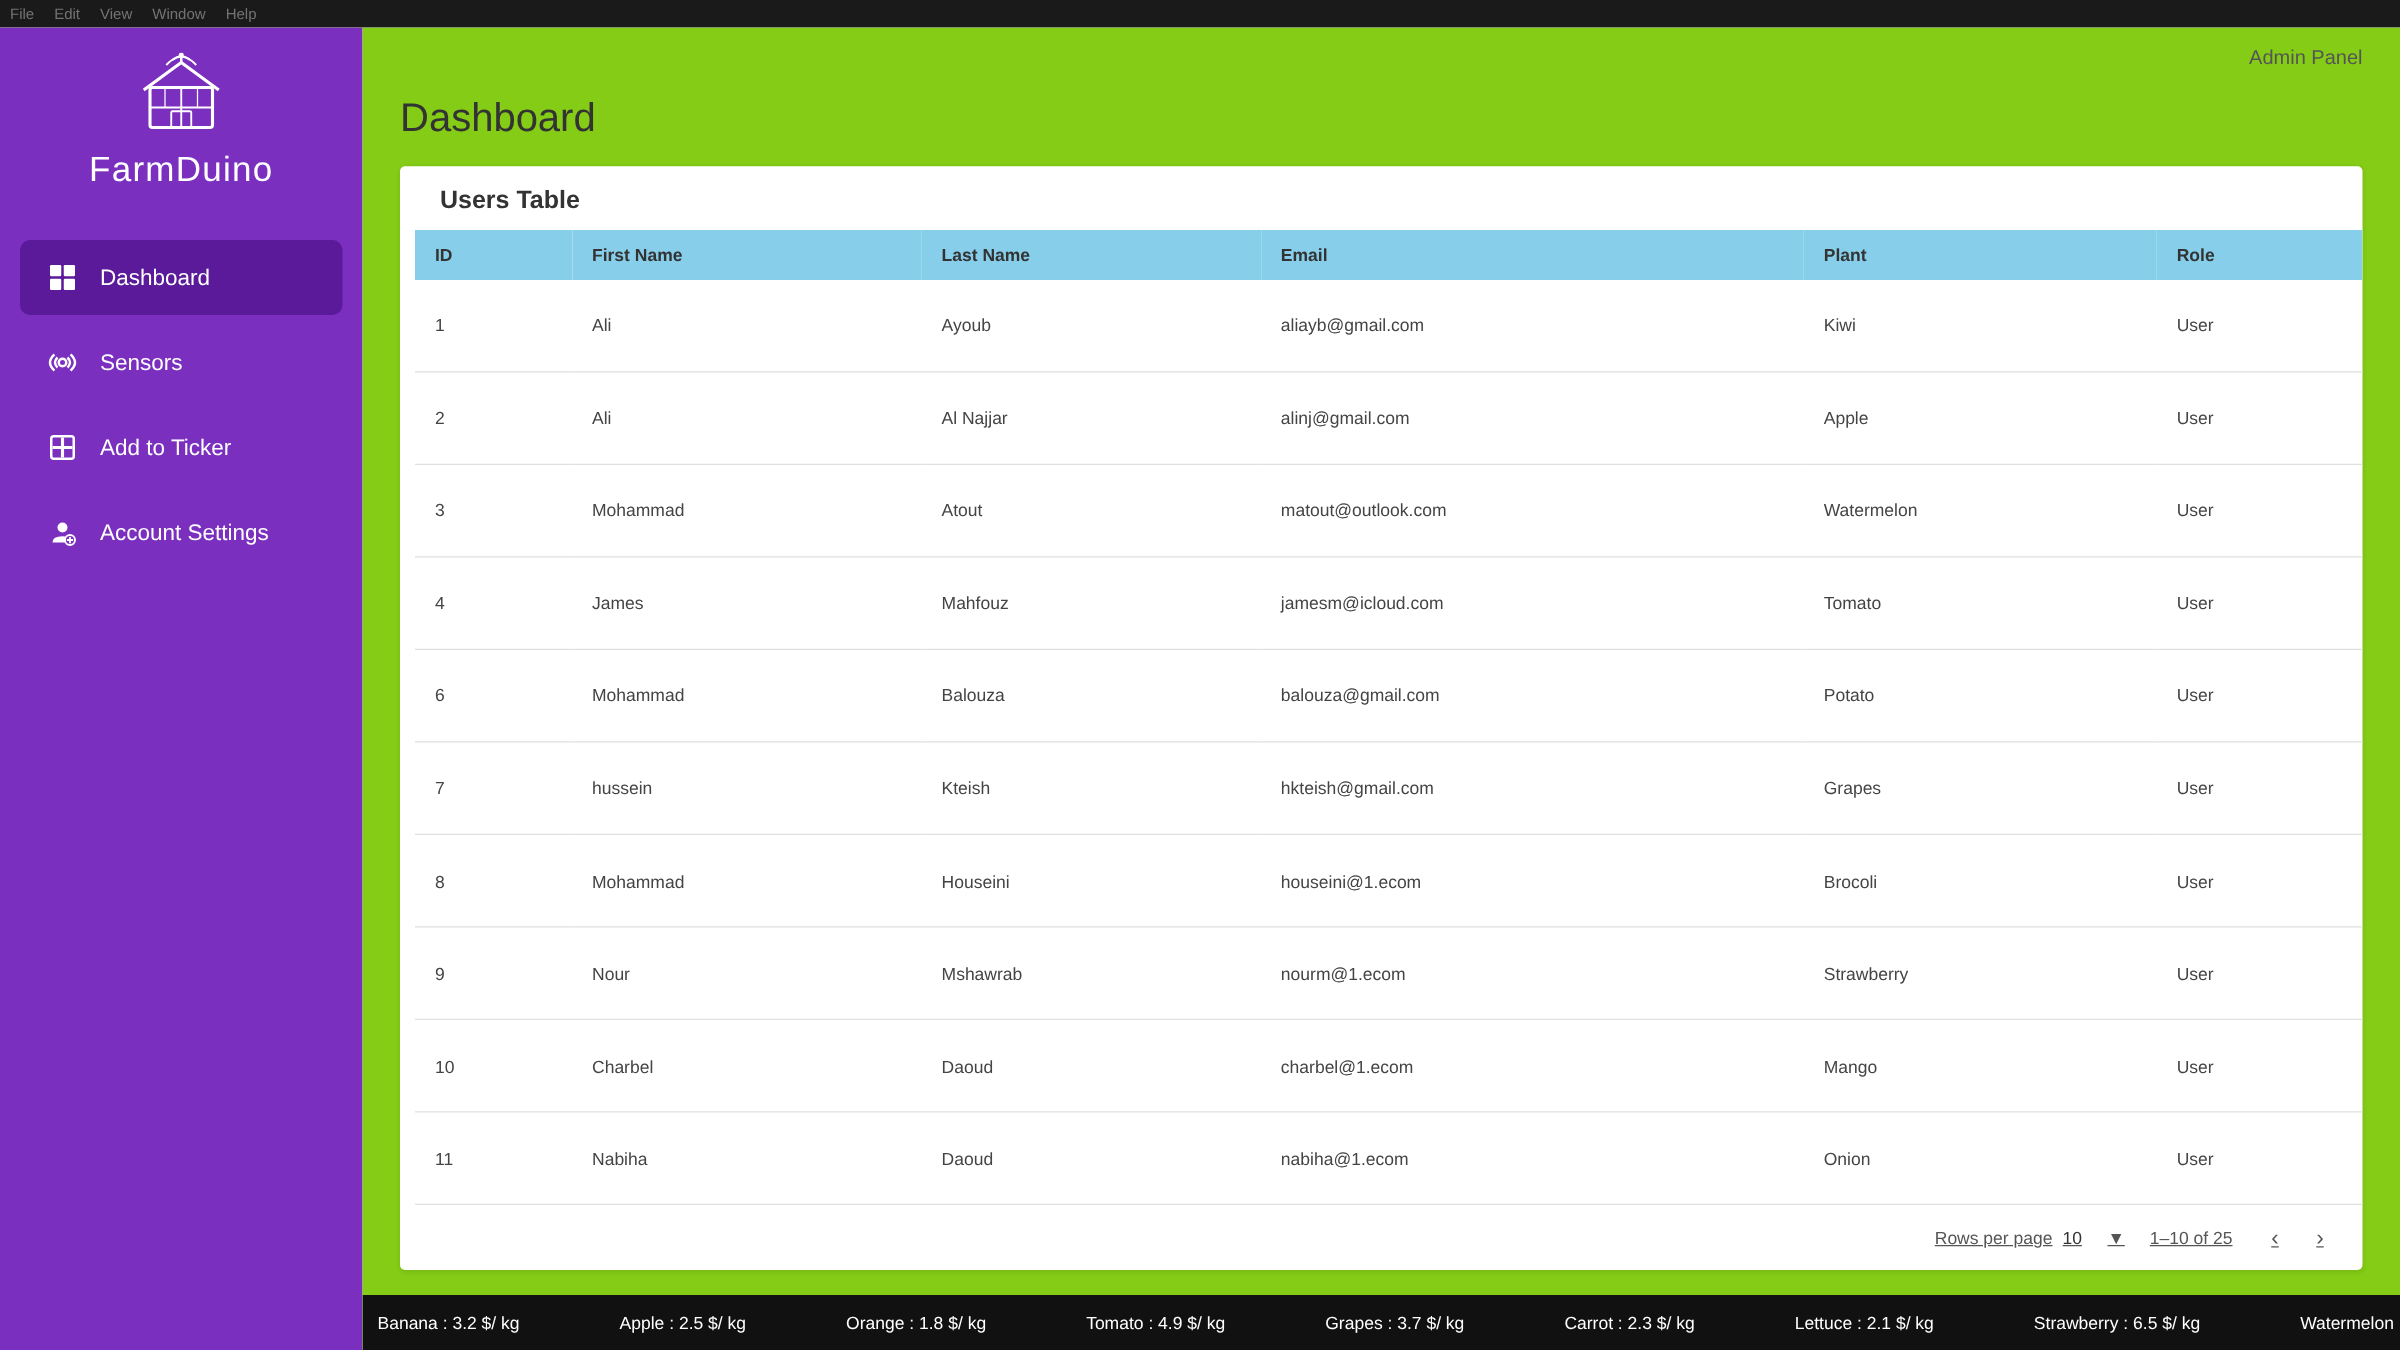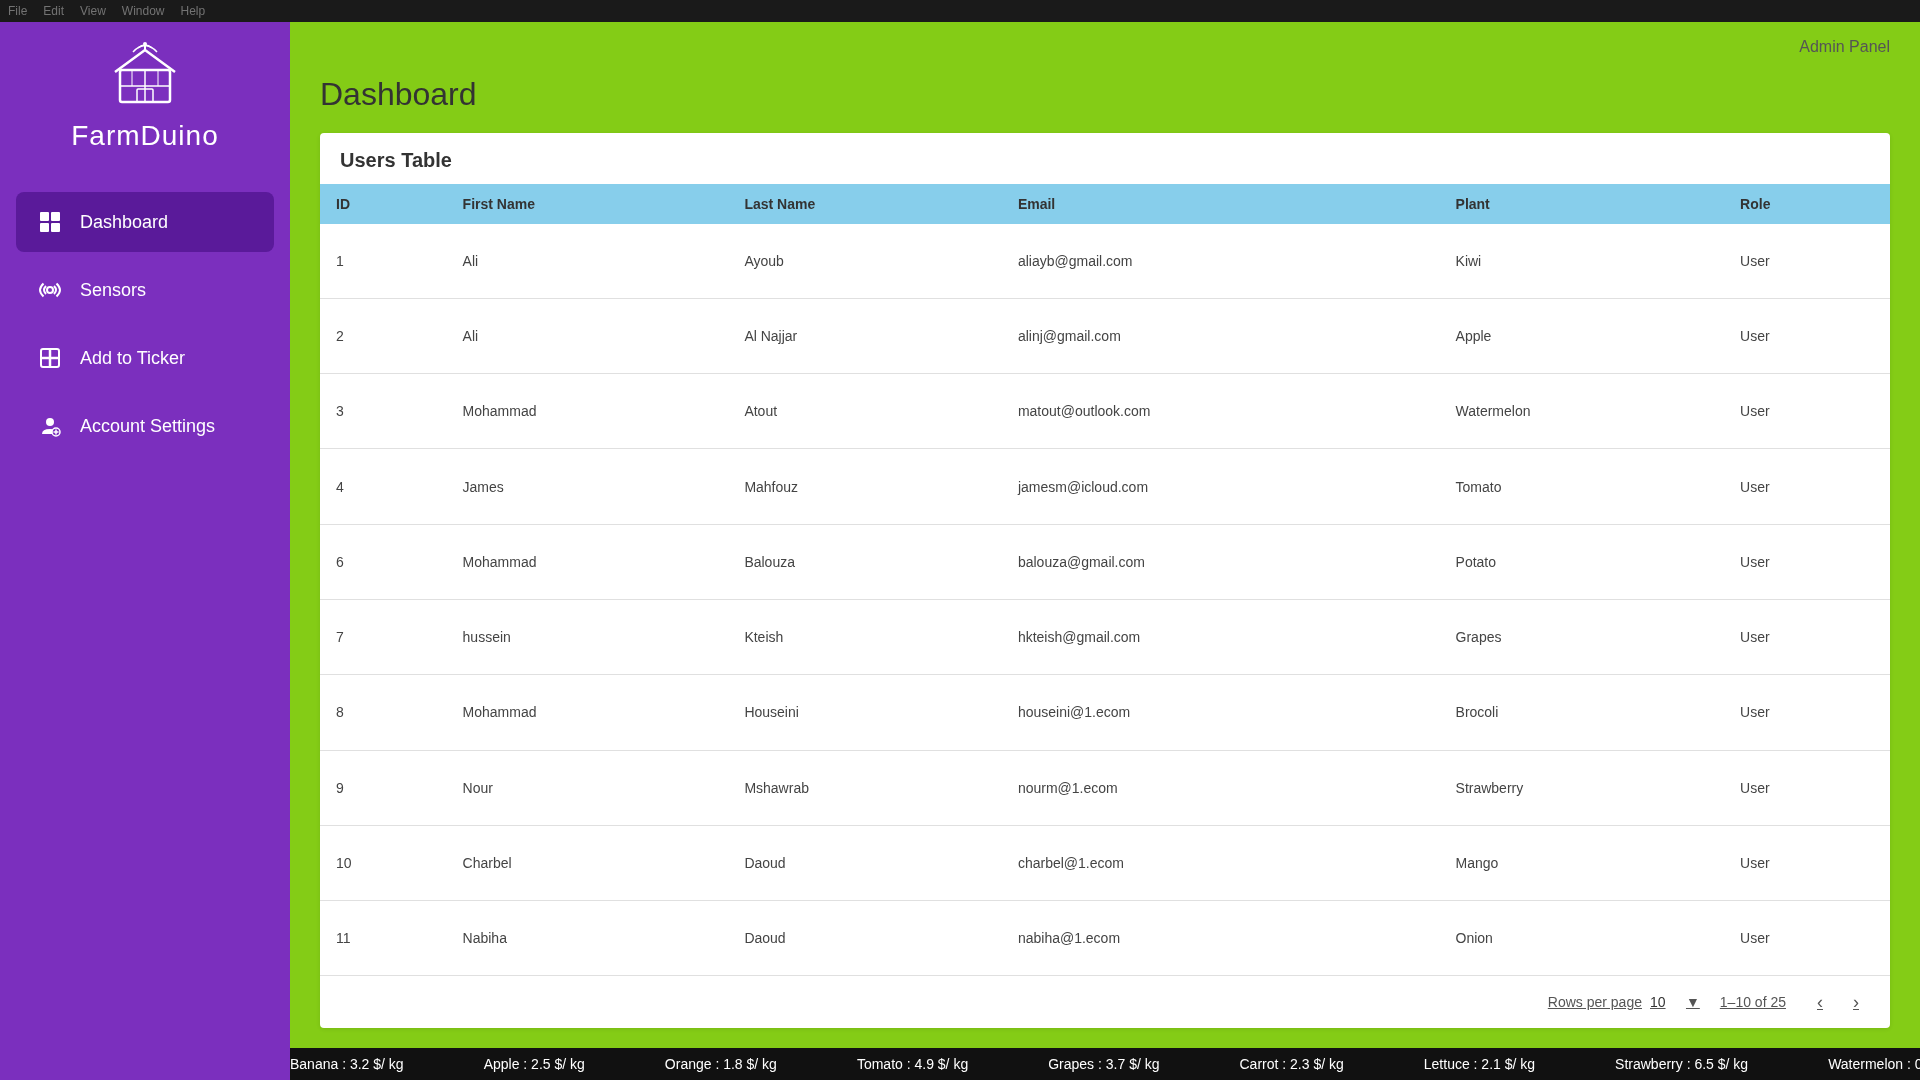--- a/index.html
+++ b/index.html
@@ -126,20 +126,21 @@
     }
 
     .table-section {
       background: #fff;
       border-radius: 4px;
       box-shadow: 0 1px 4px rgba(0,0,0,0.1);
       flex: 1;
       display: flex;
       flex-direction: column;
       overflow: hidden;
+      padding-left: 12px;
     }
 
     .table-title {
       font-size: 20px;
       font-weight: 600;
       color: #333;
       padding: 16px 20px 12px;
     }
 
     .users-table {
@@ -231,24 +232,24 @@
       justify-content: center;
       width: 28px;
       height: 28px;
     }
 
     
     .ticker {
       background: #111;
       color: #fff;
       font-size: 14px;
-      padding: 8px 0;
+      padding: 8px 12px;
       white-space: nowrap;
       overflow: hidden;
-      height: 32px;
+      height: 44px;
       flex-shrink: 0;
       display: flex;
       align-items: center;
     }
 
     .ticker-track {
       display: inline-flex;
       animation: ticker-scroll 20s linear infinite;
       gap: 80px;
     }

